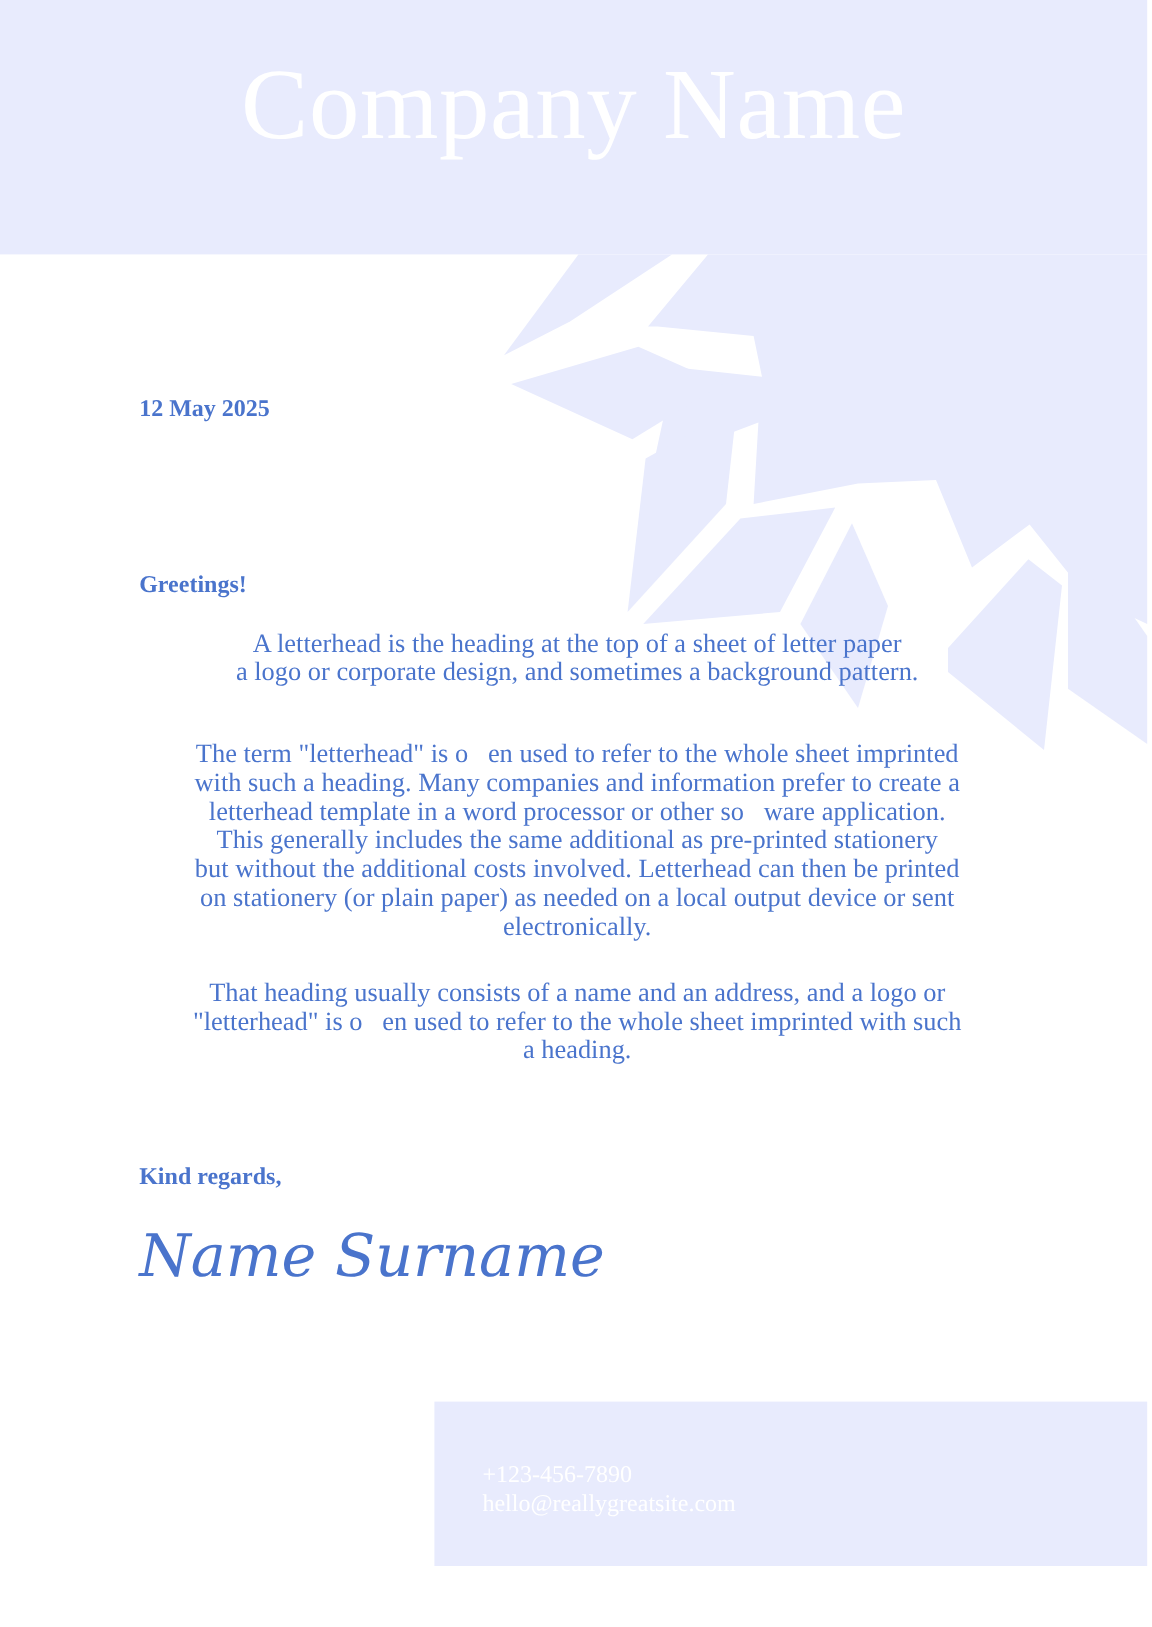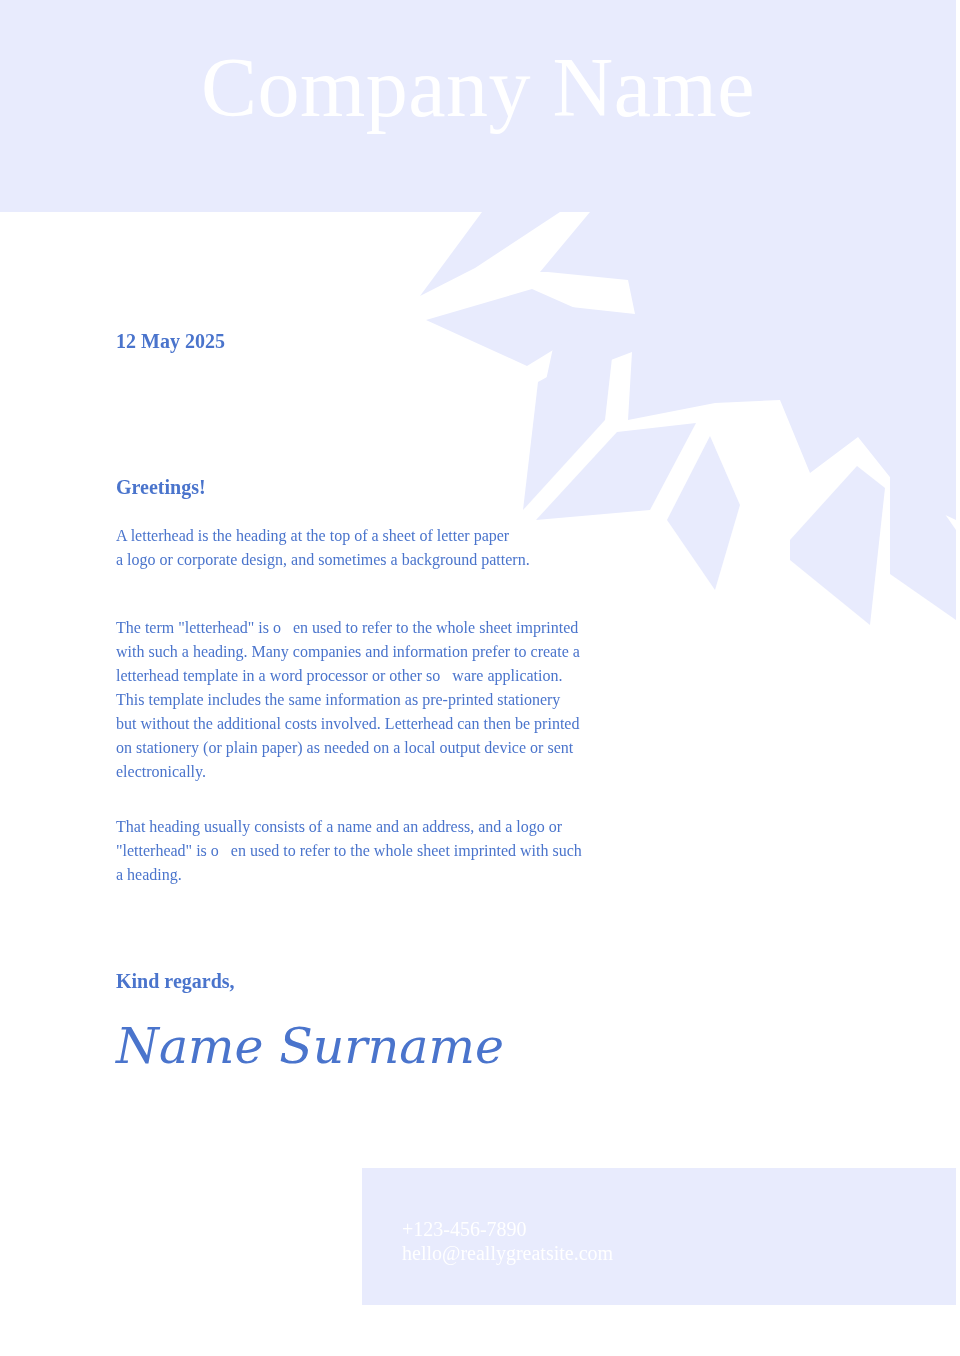--- a/index.html
+++ b/index.html
@@ -8,24 +8,24 @@
     .header {
       position: absolute; left: 0; top: 0; width: 956px; height: 212px;
       background: #e8ebfd;
     }
     .company-name {
       position: absolute; left: 0; top: 46px; width: 956px; text-align: center;
       font-family: "Liberation Serif", "DejaVu Serif", serif;
       font-size: 84px; color: #ffffff; letter-spacing: 0.5px; line-height: 1;
     }
     .pattern { position: absolute; left: 0; top: 0; width: 960px; height: 1356px; pointer-events: none; }
-    .text { position: absolute; left: 116px; color: #4a74cc; font-family: "Liberation Serif", "DejaVu Serif", serif; }
+    .text { position: absolute; left: 116px; color: #4a74cc; font-family: "Liberation Serif", "DejaVu Serif", serif; text-align: center; }
     .date { top: 330px; font-size: 20px; font-weight: bold; }
     .greeting { top: 476px; font-size: 20px; font-weight: bold; }
-    .para { font-size: 16px; line-height: 24px; width: 730px; }
+    .para { font-size: 22px; line-height: 24px; width: 730px; }
     .p1 { top: 524px; }
     .p2 { top: 616px; }
     .p3 { top: 815px; }
     .line { display: block; white-space: pre; }
     .closing { top: 970px; font-size: 20px; font-weight: bold; }
     .signature {
       top: 1018px; font-size: 49px; font-style: italic;
       font-family: "DejaVu Serif", "Liberation Serif", serif;
       letter-spacing: 0px;
     }
@@ -68,21 +68,21 @@
 
   <div class="text para p1">
     <span class="line">A letterhead is the heading at the top of a sheet of letter paper</span>
     <span class="line">a logo or corporate design, and sometimes a background pattern.</span>
   </div>
 
   <div class="text para p2">
     <span class="line">The term "letterhead" is o   en used to refer to the whole sheet imprinted</span>
     <span class="line">with such a heading. Many companies and information prefer to create a</span>
     <span class="line">letterhead template in a word processor or other so   ware application.</span>
-    <span class="line">This template includes the same information as pre-printed stationery</span>
+    <span class="line">This generally includes the same additional as pre-printed stationery</span>
     <span class="line">but without the additional costs involved. Letterhead can then be printed</span>
     <span class="line">on stationery (or plain paper) as needed on a local output device or sent</span>
     <span class="line">electronically.</span>
   </div>
 
   <div class="text para p3">
     <span class="line">That heading usually consists of a name and an address, and a logo or</span>
     <span class="line">"letterhead" is o   en used to refer to the whole sheet imprinted with such</span>
     <span class="line">a heading.</span>
   </div>

